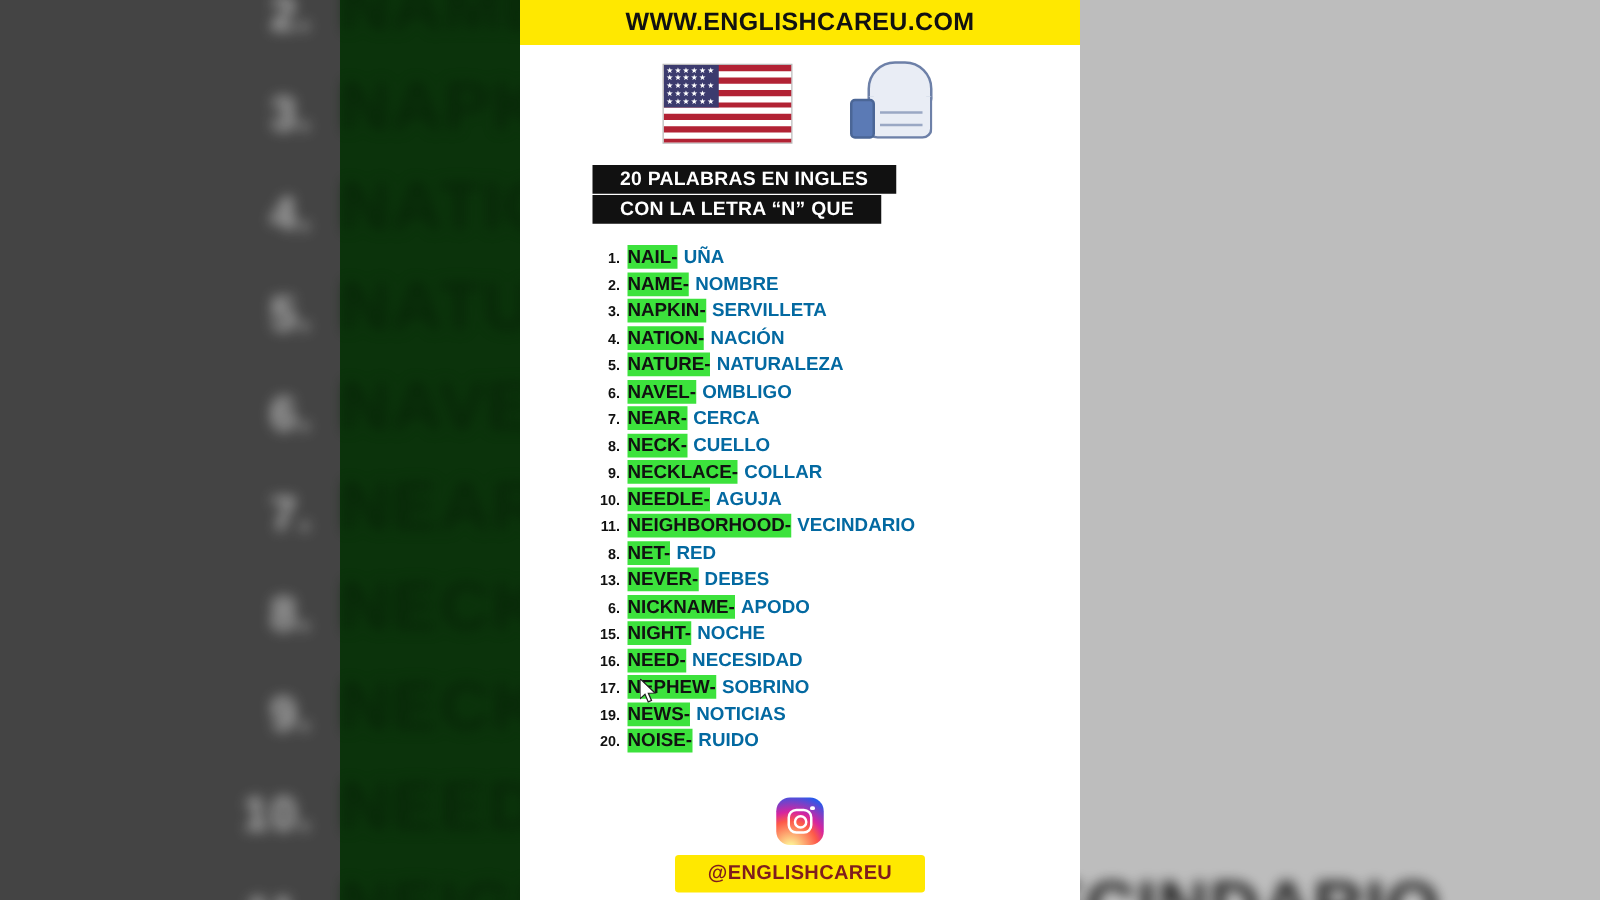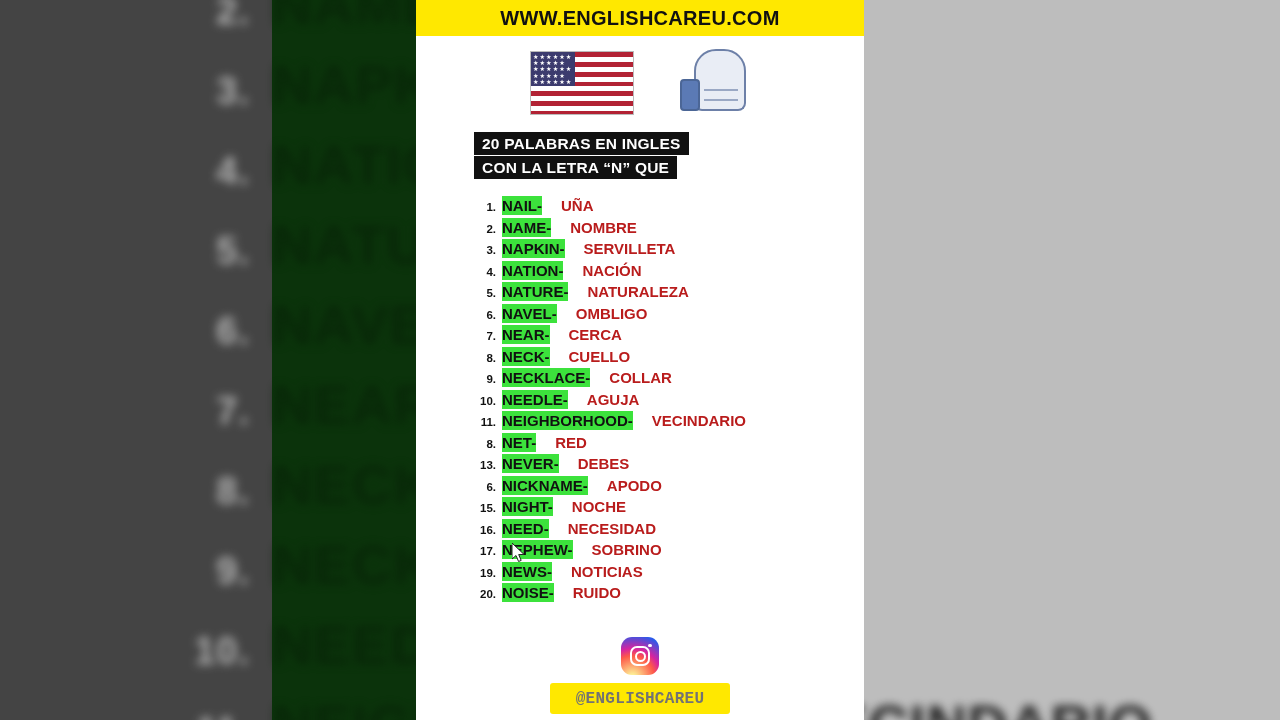--- a/index.html
+++ b/index.html
@@ -180,21 +180,21 @@
   #title-block {
     padding: 6px 0 0 58px;
   }
   #title-block .tline {
     display: inline-block;
     background: #111111;
     color: #ffffff;
     font-size: 15.5px;
     font-weight: bold;
     line-height: 21px;
-    padding: 1px 8px;
+    padding: 1px 22px;
     margin-bottom: 1px;
     letter-spacing: 0.2px;
   }
 
   #word-list {
     margin-top: 16px;
     padding-left: 60px;
   }
   .wrow {
     display: flex;
@@ -212,22 +212,22 @@
   .wrow .wen {
     background: #3ce23c;
     font-size: 15px;
     font-weight: bold;
     color: #111;
     padding: 1px 0 1px 0;
   }
   .wrow .wes {
     font-size: 15px;
     font-weight: bold;
-    color: #b91c1c;
-    margin-left: 19px;
+    color: #0369a1;
+    margin-left: 5px;
     white-space: nowrap;
   }
 
   #footer {
     position: absolute;
     left: 0; bottom: 0;
     width: 448px;
     padding-bottom: 6px;
     display: flex;
     flex-direction: column;
@@ -263,23 +263,22 @@
     background: #fff;
   }
   #handle-pill {
     background: #ffe800;
     padding: 6px 26px;
     border-radius: 3px;
   }
   #handle-pill .handle-text {
     font-size: 16px;
     font-weight: bold;
-    color: #737373;
+    color: #7f1d1d;
     letter-spacing: 0.3px;
-    font-family: Liberation Mono, monospace;
   }
 
   
   #cursor {
     position: absolute;
     left: 512px; top: 543px;
     width: 14px; height: 20px;
     pointer-events: none;
   }
 </style>

